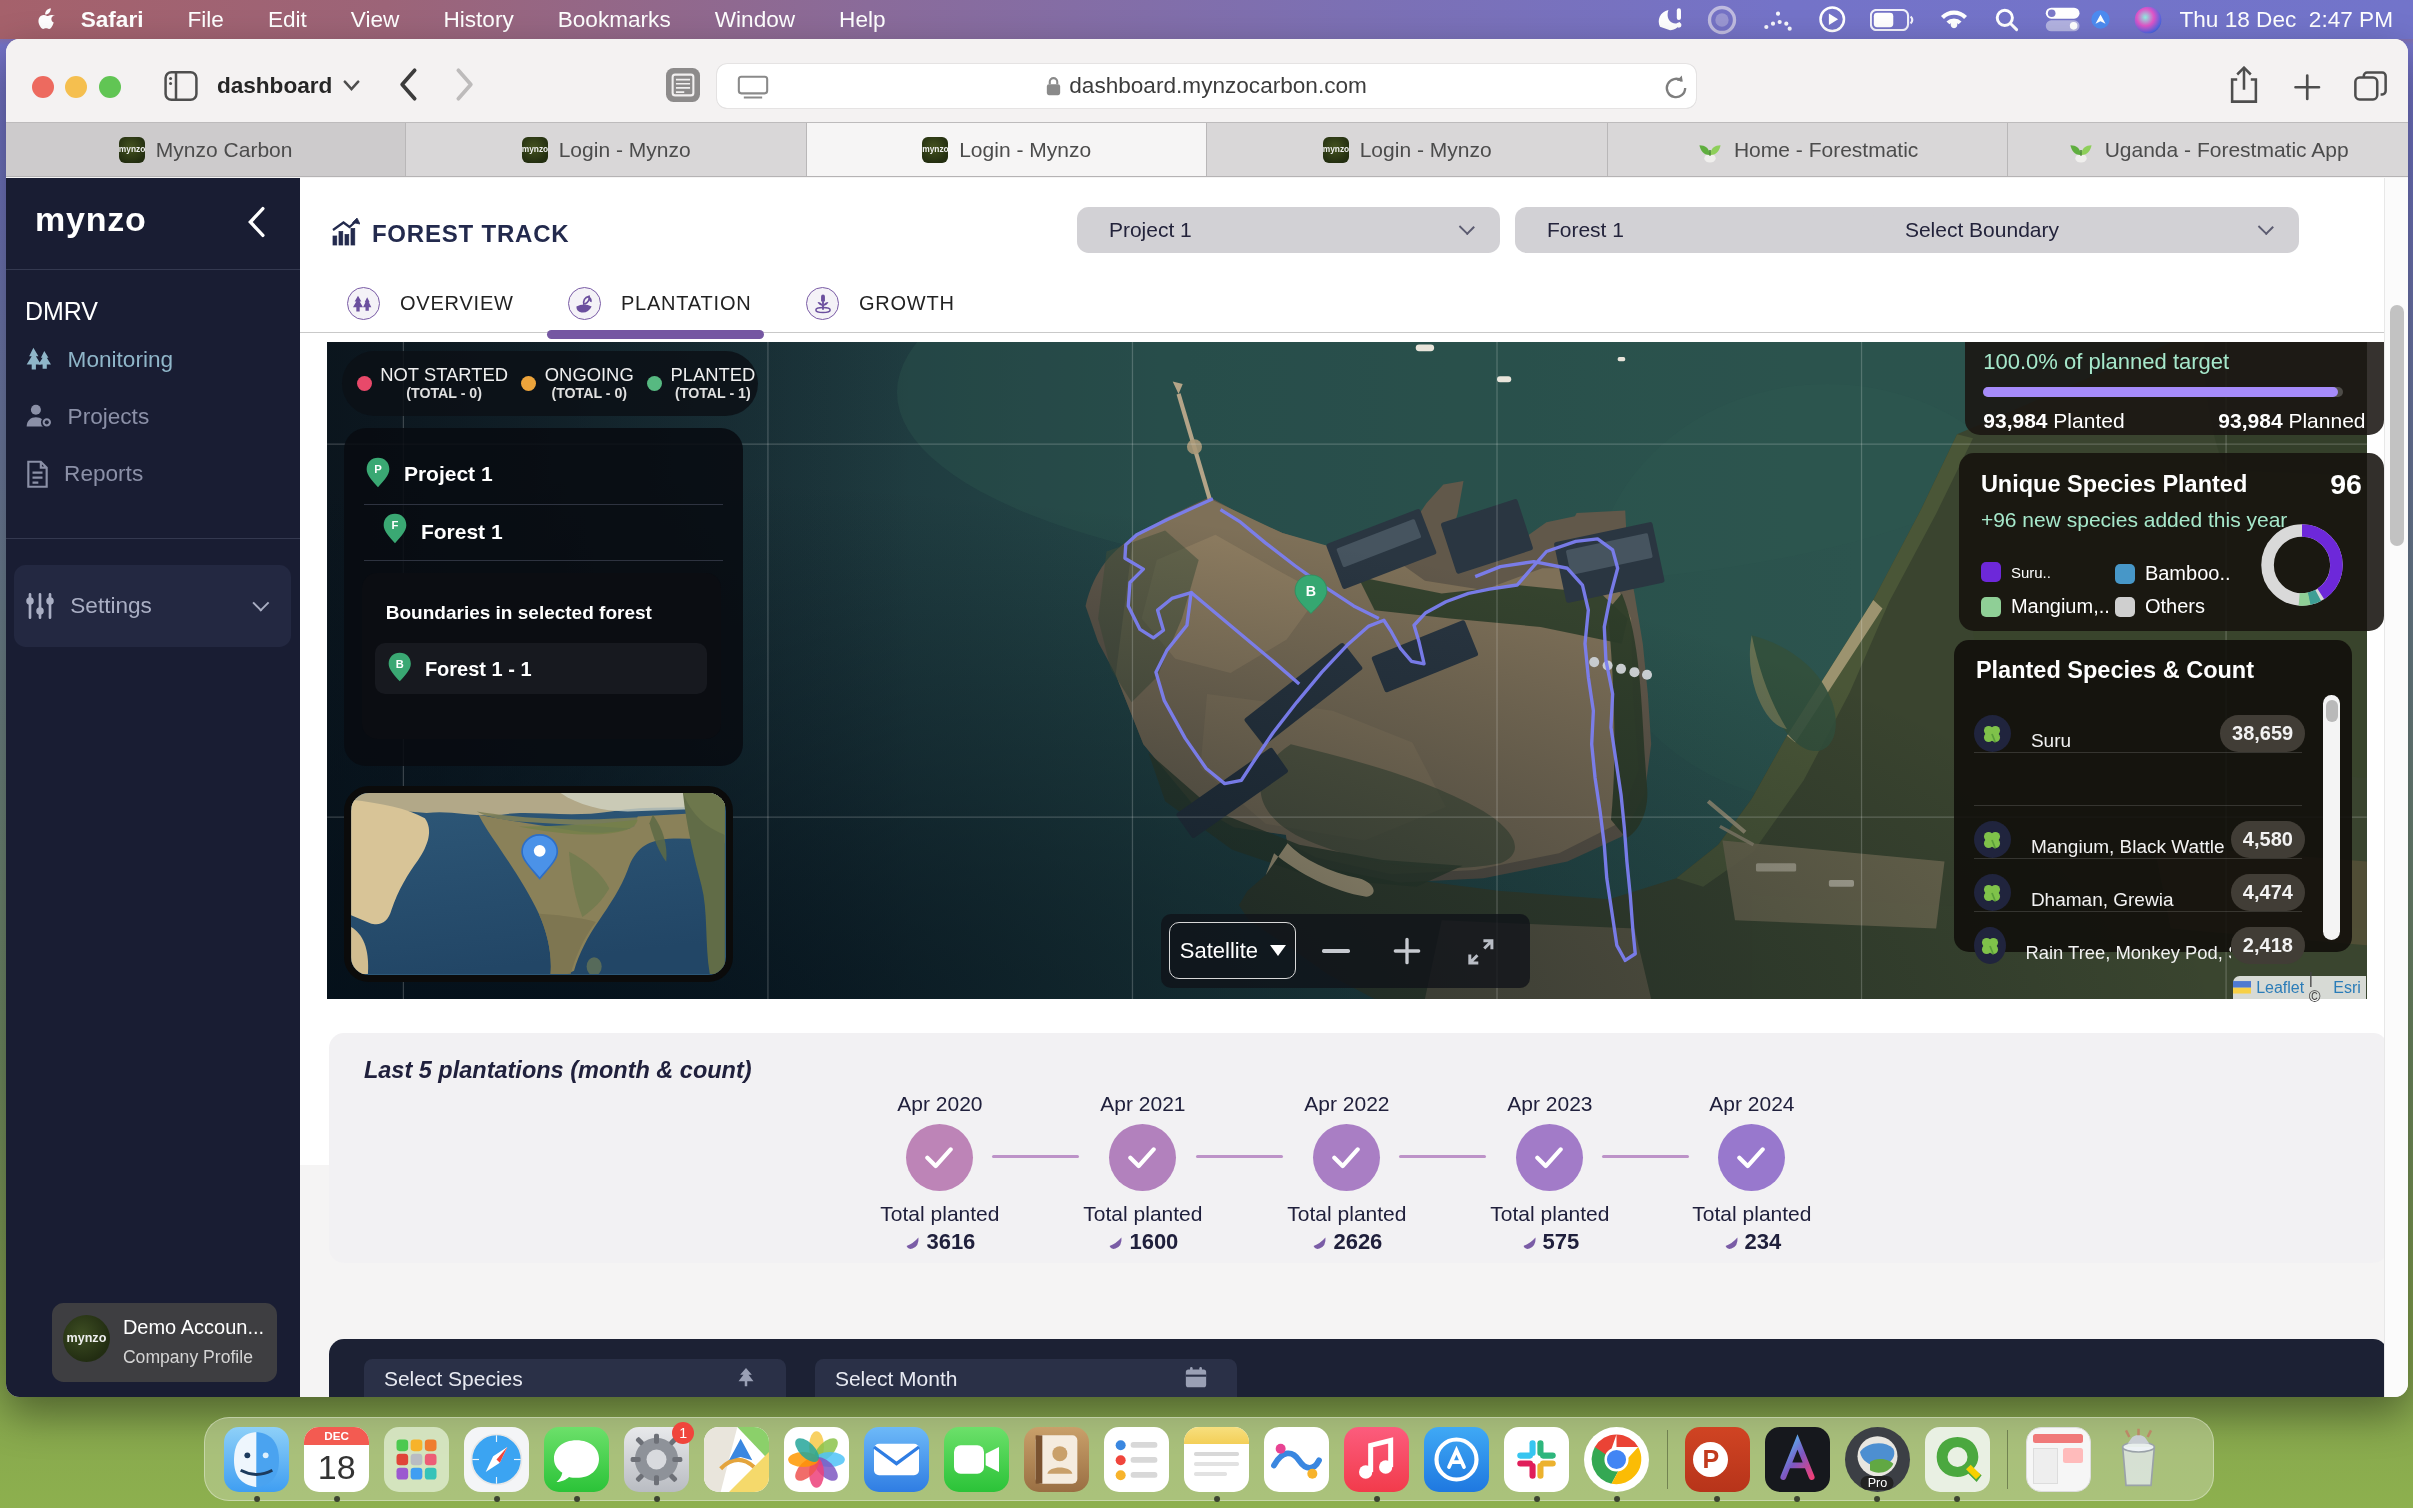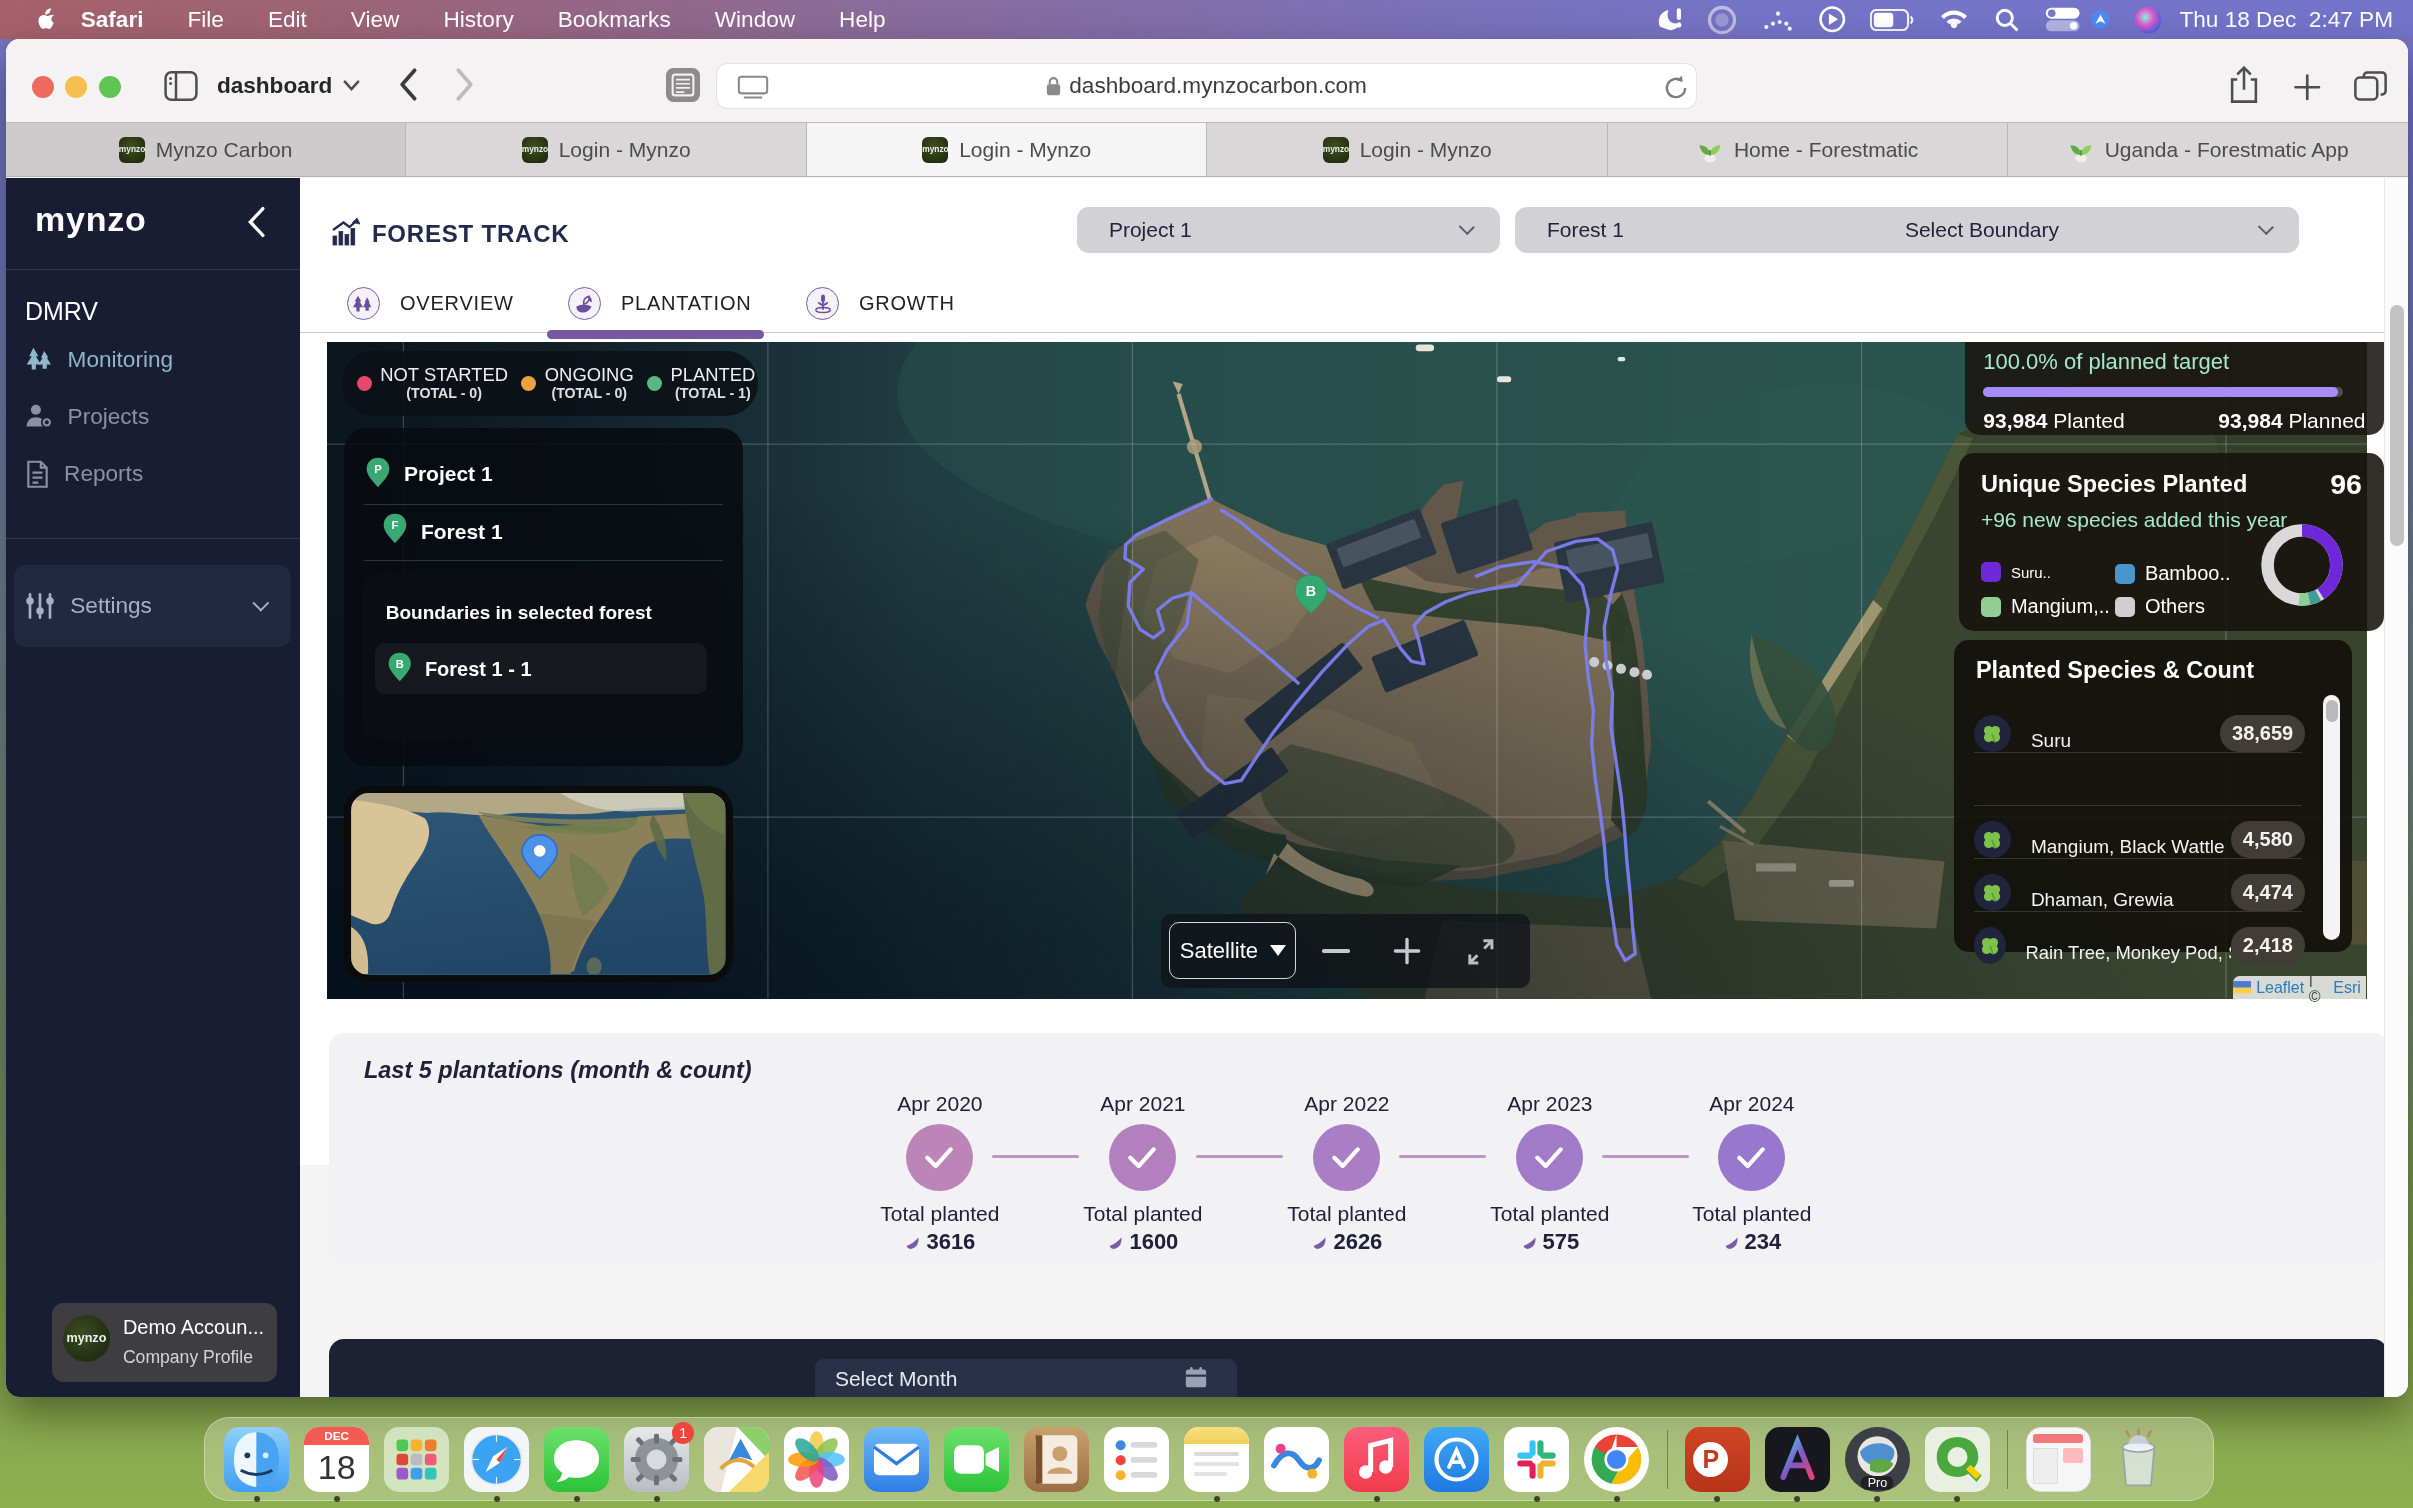--- a/index.html
+++ b/index.html
@@ -743,20 +743,25 @@
             </svg>2626</div>
         <div class="tcnt" style="left:1137px;"><svg width="17" height="17" viewBox="0 0 20 20" style="vertical-align:-1.7px;margin-right:5px;">
               <path d="M3 14 q8 -3 14 -10 q1 10 -7 13 q-5 2 -7 -3z" fill="#7a5ca6"></path>
             </svg>575</div>
         <div class="tcnt" style="left:1339px;"><svg width="17" height="17" viewBox="0 0 20 20" style="vertical-align:-1.7px;margin-right:5px;">
               <path d="M3 14 q8 -3 14 -10 q1 10 -7 13 q-5 2 -7 -3z" fill="#7a5ca6"></path>
             </svg>234</div>
       </div>
 
       <div id="botpanel">
+        <div class="selbox" style="left:35px;width:422px;">Select Species
+          <svg style="position:absolute;right:30px;top:8.4px;" width="20" height="22" viewBox="0 0 24 26">
+              <path fill="#9aa0b5" d="M12 1 L19 9 H15 L21 17 H3 L9 9 H5 Z M10.5 17 H13.5 V23 H10.5 Z"></path>
+            </svg>
+        </div>
         <div class="selbox" style="left:486px;width:422px;">Select Month
           <svg style="position:absolute;right:30px;top:8.4px;" width="22" height="22" viewBox="0 0 26 26">
               <rect x="1" y="3" width="24" height="21" rx="3" fill="#9aa0b5"></rect>
               <rect x="1" y="9" width="24" height="2.5" fill="#2a3047"></rect>
               <rect x="6" y="0" width="3" height="6" rx="1.5" fill="#9aa0b5"></rect>
               <rect x="17" y="0" width="3" height="6" rx="1.5" fill="#9aa0b5"></rect>
             </svg>
         </div>
       </div>
       <div id="scrolltrack"></div>

